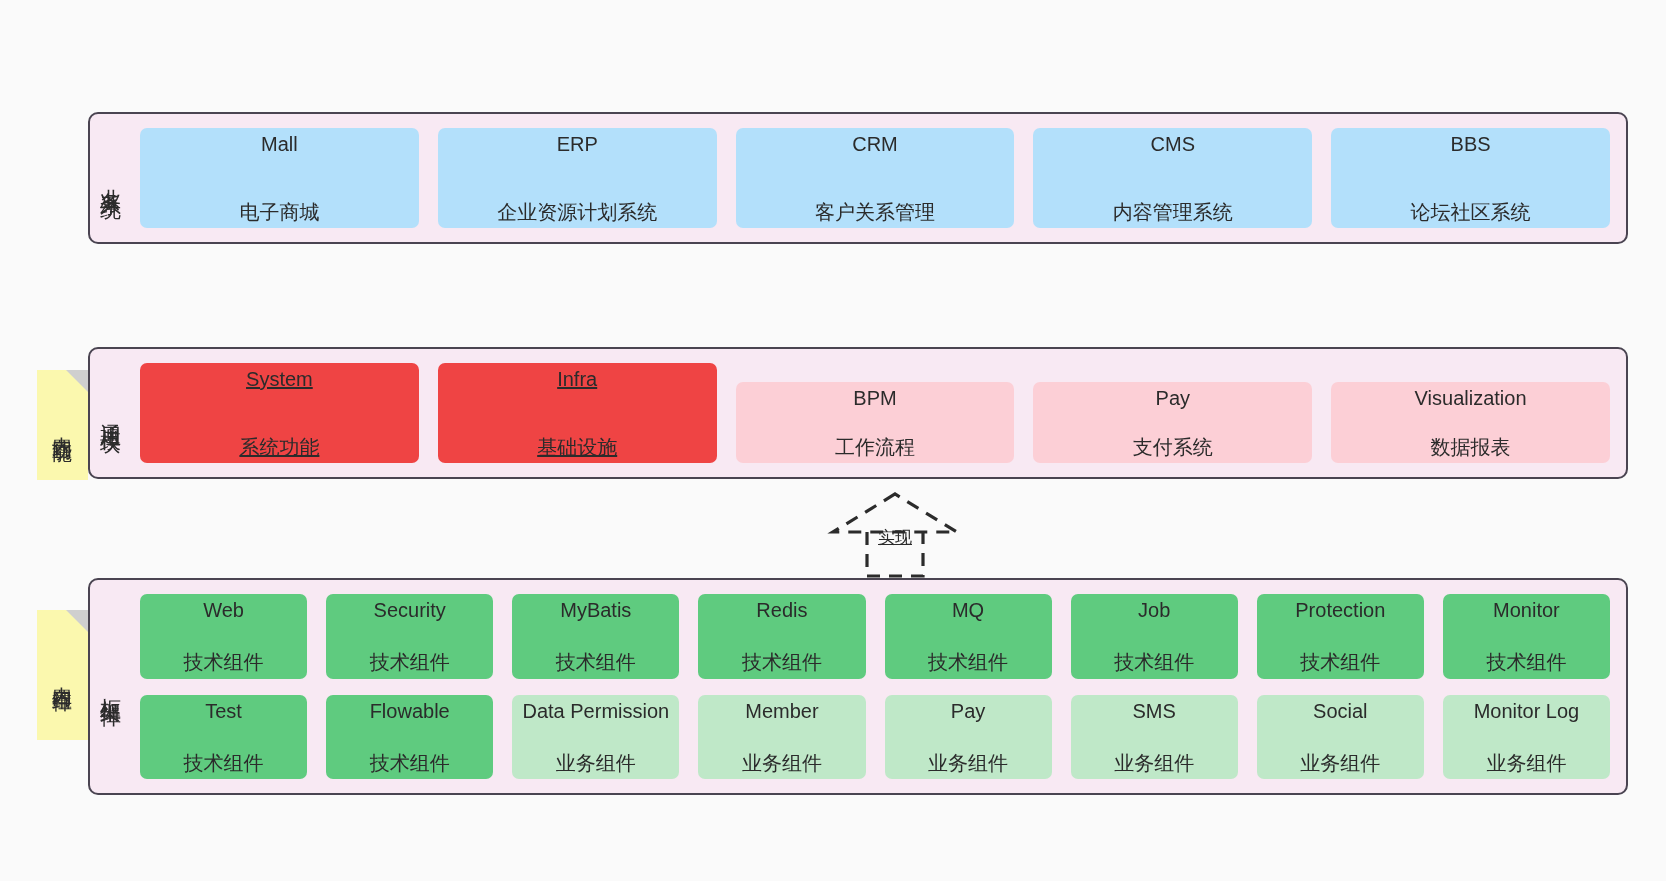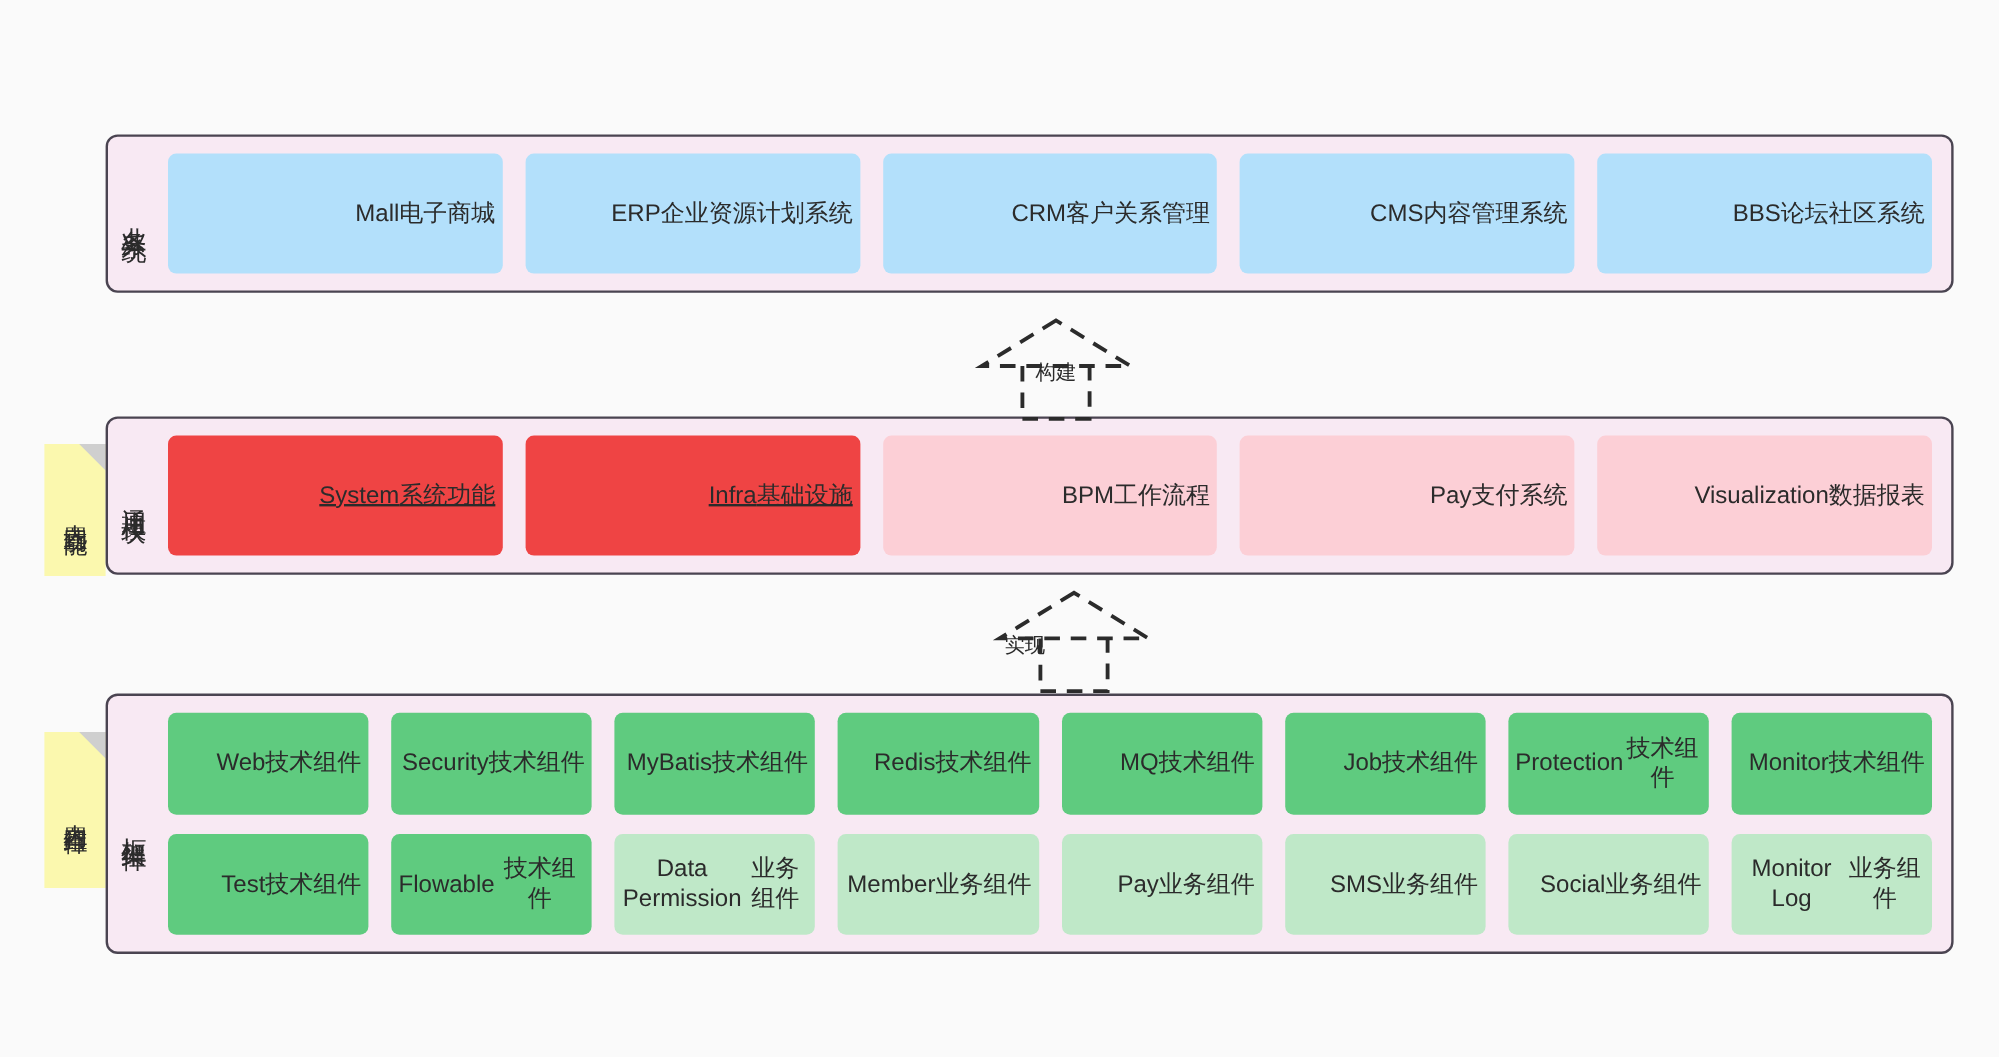--- a/index.html
+++ b/index.html
@@ -52,36 +52,36 @@
   }
   .card-row {
     display: flex;
     gap: 19px;
     flex: 1 1 auto;
   }
   .card {
     flex: 1 1 0;
     border-radius: 7px;
     display: flex;
-    flex-direction: row;
+    flex-direction: column;
     align-items: center;
-    justify-content: flex-end;
+    justify-content: space-between;
     text-align: center;
     color: #2b2b2b;
     line-height: 1.22;
     min-width: 0;
     padding: 4px 6px;
   }
   .card .t1 { font-size: 20px; }
   .card .t2 { font-size: 20px; }
 
   
   .c-blue       { background: #b3e0fb; }
   .c-red        { background: #ef4444; text-decoration: underline; }
-  .c-pink       { background: #fccfd6; }
+  .c-pink       { background: #fccfd6; margin-top: 19px; }
   .c-green      { background: #5fcb7f; }
   .c-lightgreen { background: #bfe8c8; }
 
   
   .note {
     position: absolute;
     background: #fbf8ae;
     color: #2b2b2b;
     font-size: 20px;
     letter-spacing: 2px;
@@ -143,27 +143,20 @@
           <span class="t2">内容管理系统</span>
         </div>
         <div class="card c-blue">
           <span class="t1">BBS</span>
           <span class="t2">论坛社区系统</span>
         </div>
       </div>
     </div>
   </div>
 
-  <div class="conn" style="left:800px; top:263px; width:160px; height:88px;">
-    <svg width="160" height="88" viewBox="0 0 160 88">
-      <path d="M 80 4 L 18 42 L 142 42 Z" fill="none" stroke="#2b2b2b" stroke-width="3.2" stroke-dasharray="13 9" stroke-linecap="butt"></path>
-      <path d="M 52 42 L 52 86 L 108 86 L 108 42" fill="none" stroke="#2b2b2b" stroke-width="3.2" stroke-dasharray="13 9"></path>
-    </svg>
-    <span class="conn-label" style="left:22px; top:36px; width:116px; text-align:center;">构建</span>
-  </div>
 
   <div class="note" style="left:37px; top:370px; width:51px; height:110px;">
     <span class="fold"></span>
     <span>内置功能</span>
   </div>
   <div class="layer" id="layer-common" style="left:88px; top:347px; width:1540px; height:132px;">
     <div class="layer-title">通用模块</div>
     <div class="cards">
       <div class="card-row">
         <div class="card c-red">
@@ -188,21 +181,21 @@
         </div>
       </div>
     </div>
   </div>
 
   <div class="conn" style="left:815px; top:490px; width:160px; height:88px;">
     <svg width="160" height="88" viewBox="0 0 160 88">
       <path d="M 80 4 L 18 42 L 142 42 Z" fill="none" stroke="#2b2b2b" stroke-width="3.2" stroke-dasharray="13 9" stroke-linecap="butt"></path>
       <path d="M 52 42 L 52 86 L 108 86 L 108 42" fill="none" stroke="#2b2b2b" stroke-width="3.2" stroke-dasharray="13 9"></path>
     </svg>
-    <span class="conn-label" style="left:22px; top:36px; width:116px; ">实现</span>
+    <span class="conn-label" style="left:22px; top:36px; width:116px; text-align:center;text-decoration:underline;">实现</span>
   </div>
 
   <div class="note" style="left:37px; top:610px; width:51px; height:130px;">
     <span class="fold"></span>
     <span>内置组件</span>
   </div>
   <div class="layer" id="layer-framework" style="left:88px; top:578px; width:1540px; height:217px;">
     <div class="layer-title">框架组件</div>
     <div class="cards">
       <div class="card-row">

